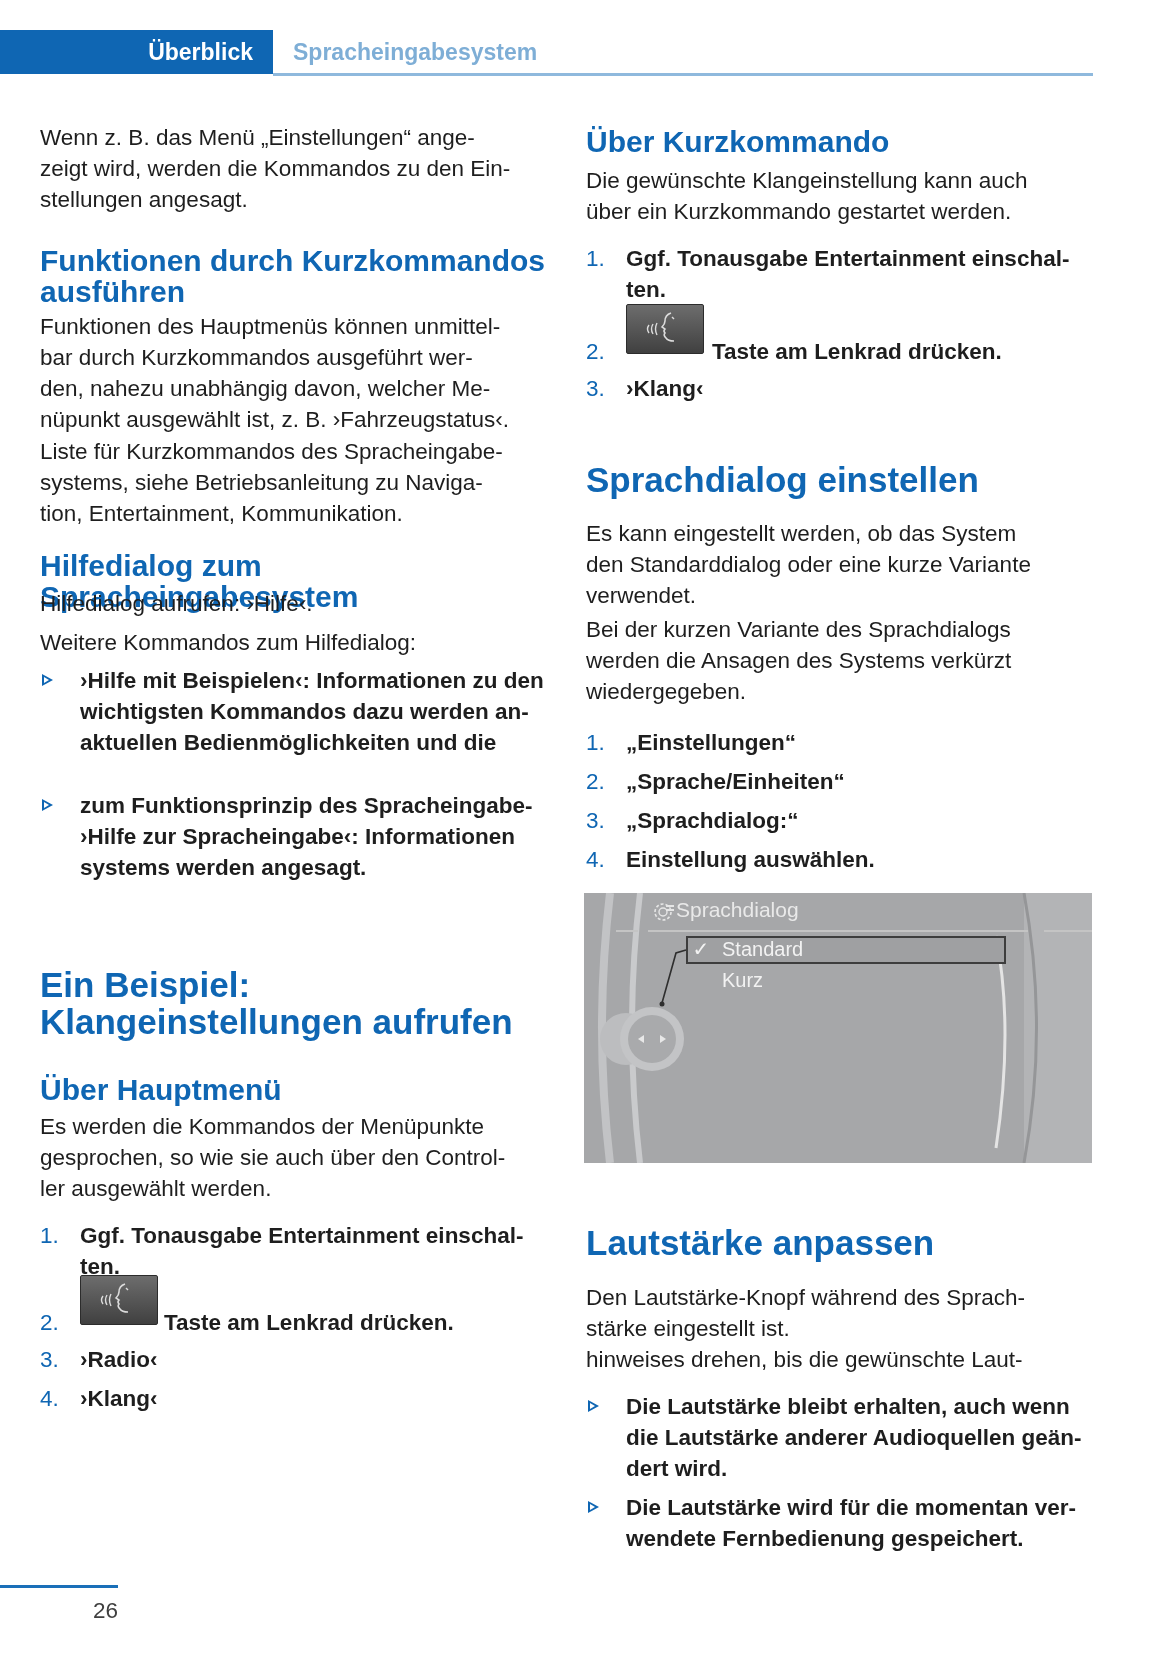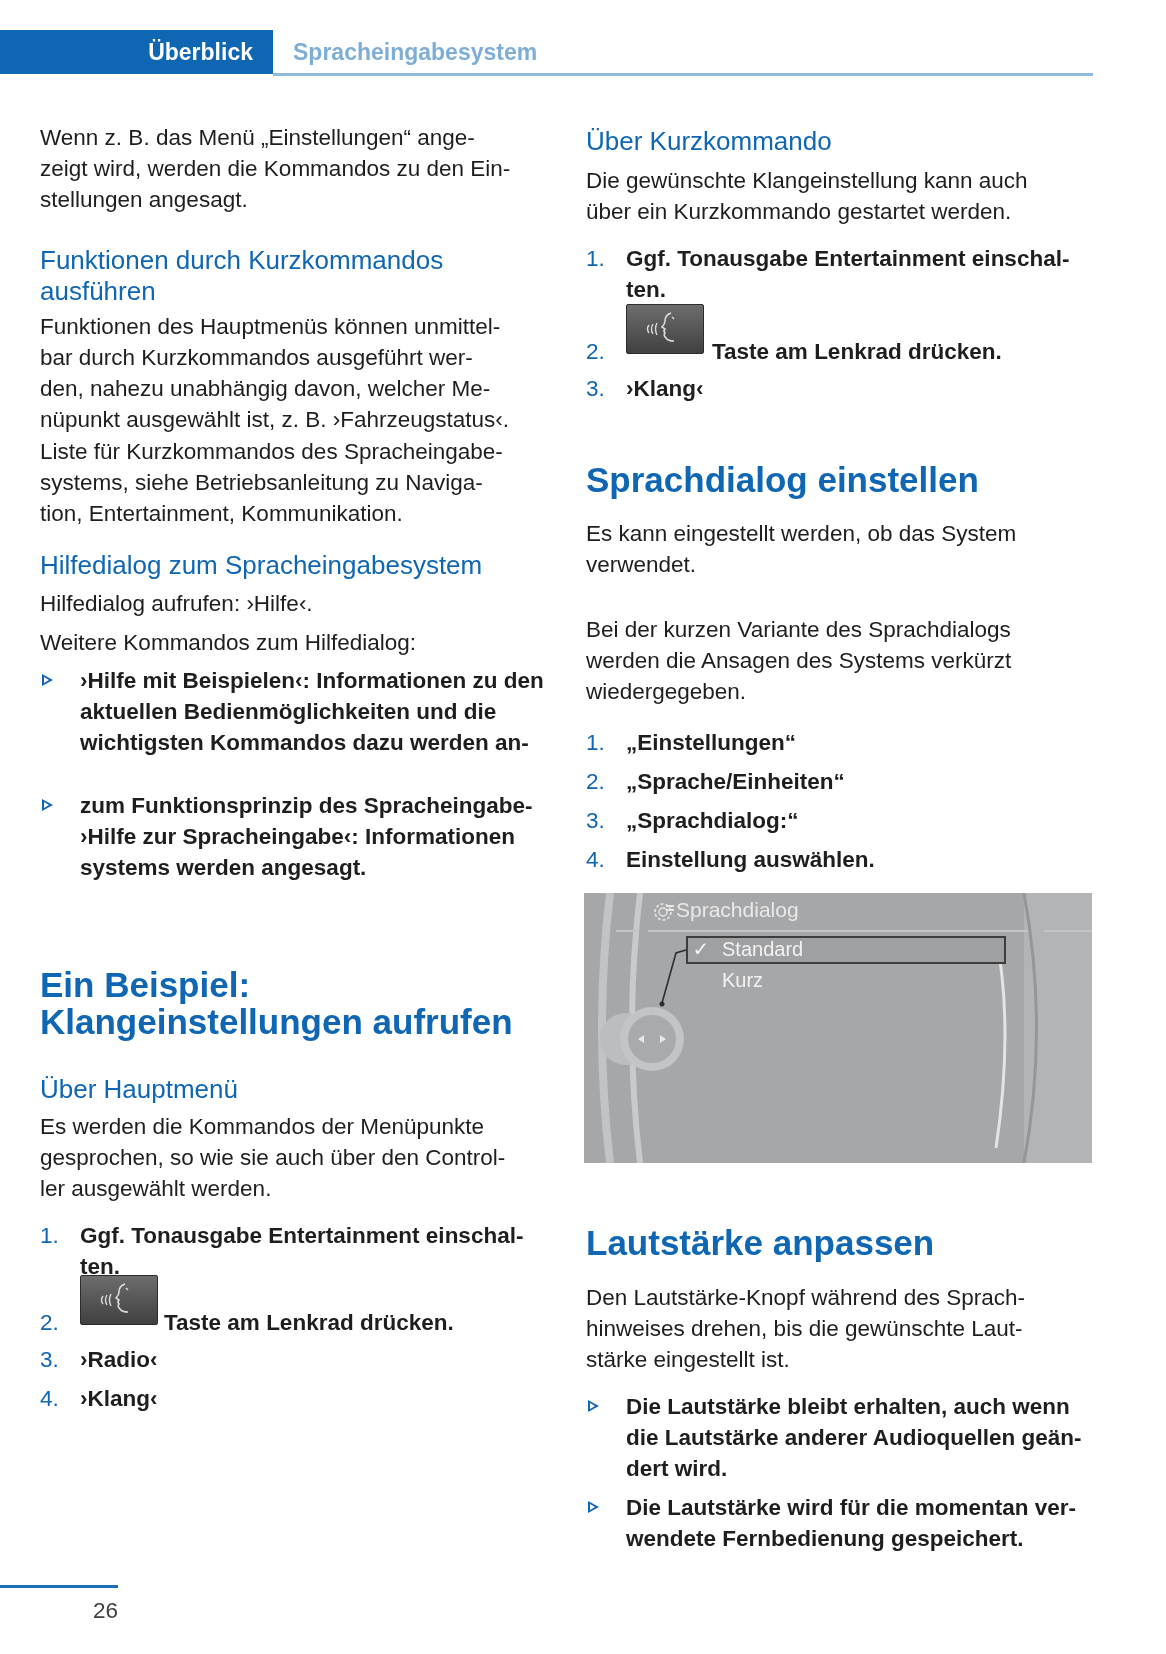--- a/index.html
+++ b/index.html
@@ -12,21 +12,21 @@
                text-align: right; color: #ffffff; font-weight: bold; font-size: 23px; }
   .hdr-sub { position: absolute; left: 293px; top: 30px; height: 44px; line-height: 44px;
              color: #7eaed6; font-weight: bold; font-size: 23px; }
   .hdr-rule { position: absolute; left: 273px; top: 73px; width: 820px; height: 3px; background: #8fb9dd; }
 
   .col { position: absolute; top: 0; width: 510px; }
   .col-left { left: 40px; }
   .col-right { left: 586px; }
 
   .p { position: absolute; font-size: 22.5px; line-height: 31px; margin: 0; width: 510px; }
-  .h2 { position: absolute; font-size: 26px; line-height: 31px; font-weight: normal; color: #0f66b3; margin: 0; width: 510px; }
+  .h2 { position: absolute; font-size: 30px; line-height: 31px; font-weight: bold; color: #0f66b3; margin: 0; width: 510px; }
   .h1 { position: absolute; font-size: 35px; line-height: 37px; font-weight: bold; color: #0f66b3; margin: 0; width: 510px; }
 
   .li { position: absolute; font-size: 22.5px; line-height: 31px; width: 510px; }
   .li .num { position: absolute; left: 0; top: 0; color: #0f66b3; }
   .li .txt { position: absolute; left: 40px; top: 0; width: 470px; font-weight: bold; }
   .li .tri { position: absolute; left: 2px; top: 9px; width: 0; height: 0;
              border-top: 6px solid transparent; border-bottom: 6px solid transparent;
              border-left: 11px solid #0f66b3; }
   .li .tri::after { content: ""; position: absolute; left: -9px; top: -3px; width: 0; height: 0;
              border-top: 3px solid transparent; border-bottom: 3px solid transparent;
@@ -82,22 +82,22 @@
   </div>
 
   <div class="h2" style="top:550px">Hilfedialog zum Spracheingabesystem</div>
   <div class="p" style="top:588px">Hilfedialog aufrufen: ›Hilfe‹.</div>
   <div class="p" style="top:627px">Weitere Kommandos zum Hilfedialog:</div>
 
   <div class="li" style="top:665px">
     <span class="tri"></span>
     <div class="txt">
       <div>›Hilfe mit Beispielen‹: Informationen zu den</div>
+      <div>wichtigsten Kommandos dazu werden an-</div>
       <div>aktuellen Bedienmöglichkeiten und die</div>
-      <div>wichtigsten Kommandos dazu werden an-</div>
     </div>
   </div>
 
   <div class="li" style="top:790px">
     <span class="tri"></span>
     <div class="txt">
       <div>zum Funktionsprinzip des Spracheingabe-</div>
       <div>›Hilfe zur Spracheingabe‹: Informationen</div>
       <div>systems werden angesagt.</div>
     </div>
@@ -180,20 +180,21 @@
 
   <div class="li" style="top:373px">
     <span class="num">3.</span>
     <div class="txt">›Klang‹</div>
   </div>
 
   <div class="h1" style="top:461px">Sprachdialog einstellen</div>
 
   <div class="p" style="top:518px">
     <div>Es kann eingestellt werden, ob das System</div>
+    <div>den Standarddialog oder eine kurze Variante</div>
     <div>verwendet.</div>
   </div>
 
   <div class="p" style="top:614px">
     <div>Bei der kurzen Variante des Sprachdialogs</div>
     <div>werden die Ansagen des Systems verkürzt</div>
     <div>wiedergegeben.</div>
   </div>
 
   <div class="li" style="top:727px">
@@ -210,22 +211,22 @@
   </div>
   <div class="li" style="top:844px">
     <span class="num">4.</span>
     <div class="txt">Einstellung auswählen.</div>
   </div>
 
   <div class="h1" style="top:1224px">Lautstärke anpassen</div>
 
   <div class="p" style="top:1282px">
     <div>Den Lautstärke-Knopf während des Sprach-</div>
+    <div>stärke eingestellt ist.</div>
     <div>hinweises drehen, bis die gewünschte Laut-</div>
-    <div>stärke eingestellt ist.</div>
   </div>
 
   <div class="li" style="top:1391px">
     <span class="tri"></span>
     <div class="txt">
       <div>Die Lautstärke bleibt erhalten, auch wenn</div>
       <div>die Lautstärke anderer Audioquellen geän-</div>
       <div>dert wird.</div>
     </div>
   </div>

